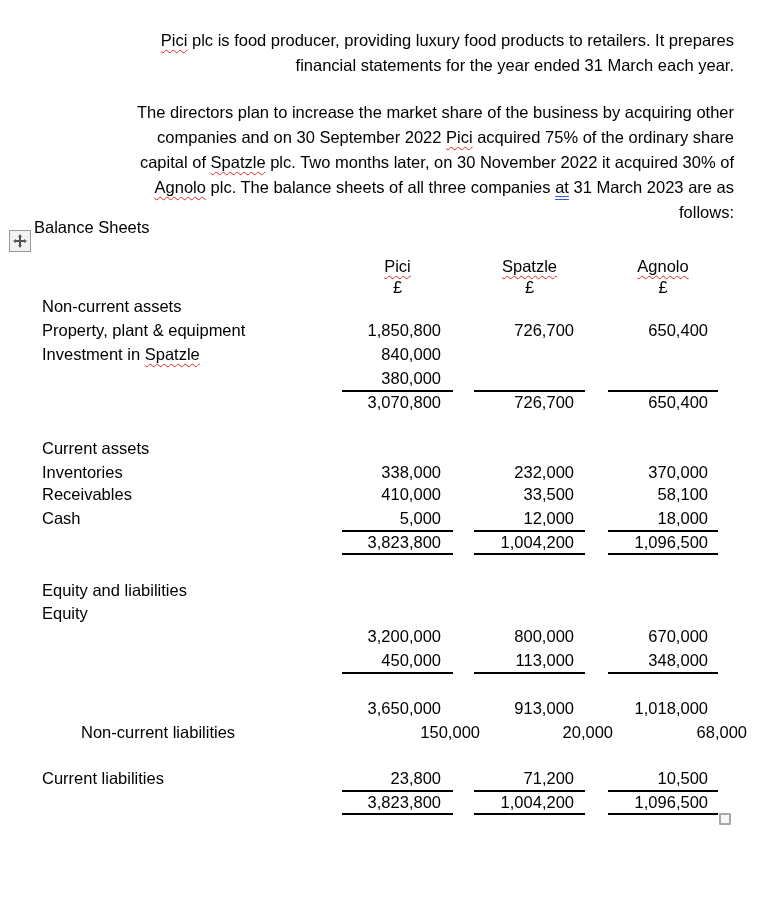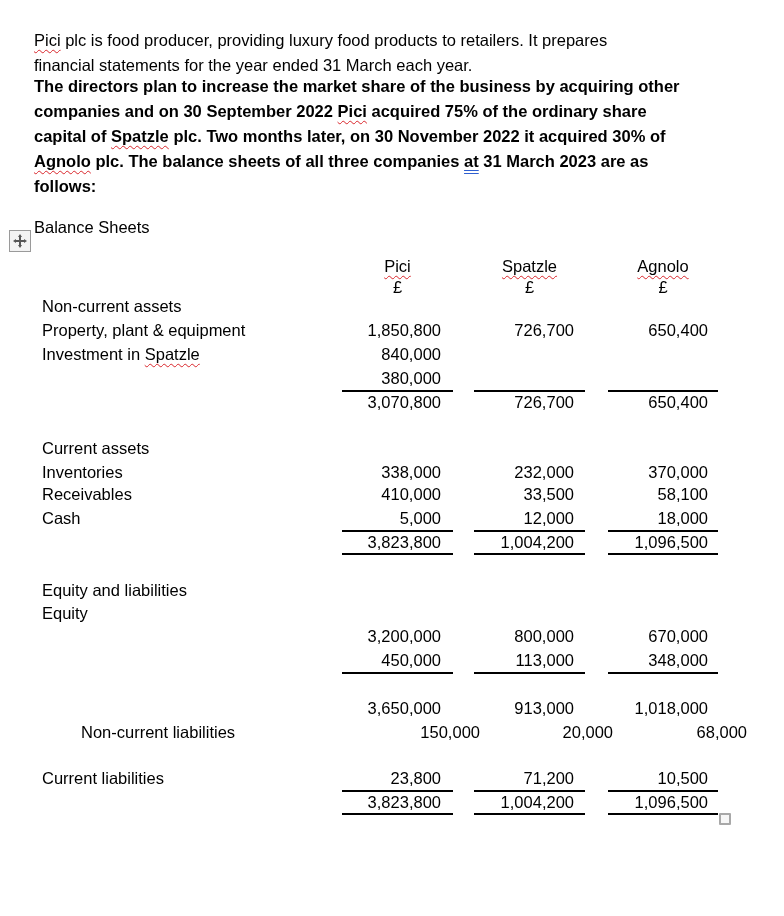--- a/index.html
+++ b/index.html
@@ -1,20 +1,20 @@
 <!DOCTYPE html>
 <html><head>
 <meta charset="utf-8">
 <style>
   html, body { margin: 0; padding: 0; background: #ffffff; }
   body {
     width: 784px; height: 916px; position: relative; overflow: hidden;
     font-family: "Liberation Sans", sans-serif; color: #000; font-size: 16.5px;
   }
-  .para { position: absolute; left: 34px; width: 700px; line-height: 25px; margin: 0; }
+  .para { position: absolute; left: 34px; width: 700px; line-height: 25px; margin: 0; text-align: right; }
   .squig {
     text-decoration: underline wavy #d9262b;
     text-decoration-thickness: 1px;
     text-underline-offset: 3px;
   }
   .dbl {
     text-decoration: underline double #2f5fd0;
     text-underline-offset: 3px;
     margin-top: 35px;
   }
@@ -44,21 +44,21 @@
   .r3 { left: 608px; width: 110px; }
 </style>
 </head>
 <body>
 
 <p class="para" style="top:28px;">
   <span class="squig">Pici</span><span> plc is food producer, providing luxury food products to retailers. It prepares</span><br>
   <span>financial statements for the year ended 31 March each year.</span>
 </p>
 
-<p class="para" style="top:74px;font-weight:bold;">
+<p class="para" style="top:100px;">
   <span>The directors plan to increase the market share of the business by acquiring other</span><br>
   <span>companies and on 30 September 2022 </span><span class="squig">Pici</span><span> acquired 75% of the ordinary share</span><br>
   <span>capital of </span><span class="squig">Spatzle</span><span> plc. Two months later, on 30 November 2022 it acquired 30% of</span><br>
   <span class="squig">Agnolo</span><span> plc. The balance sheets of all three companies </span><span class="dbl">at</span><span> 31 March 2023 are as</span><br>
   <span>follows:</span>
 </p>
 
 <div class="move-handle">
   <svg width="16" height="16" viewBox="0 0 16 16">
     <path d="M8 1 L10 4 L9 4 L9 7 L12 7 L12 6 L15 8 L12 10 L12 9 L9 9 L9 12 L10 12 L8 15 L6 12 L7 12 L7 9 L4 9 L4 10 L1 8 L4 6 L4 7 L7 7 L7 4 L6 4 Z" fill="#555"></path>

